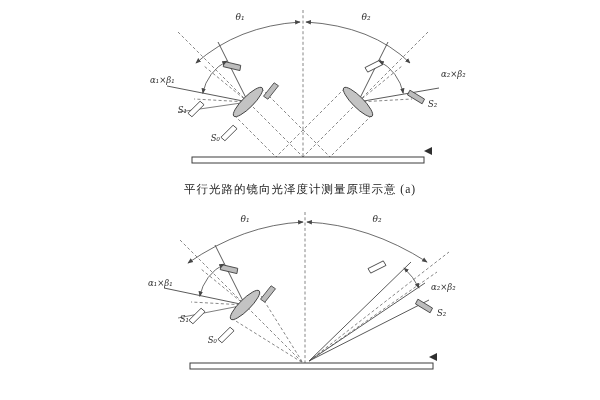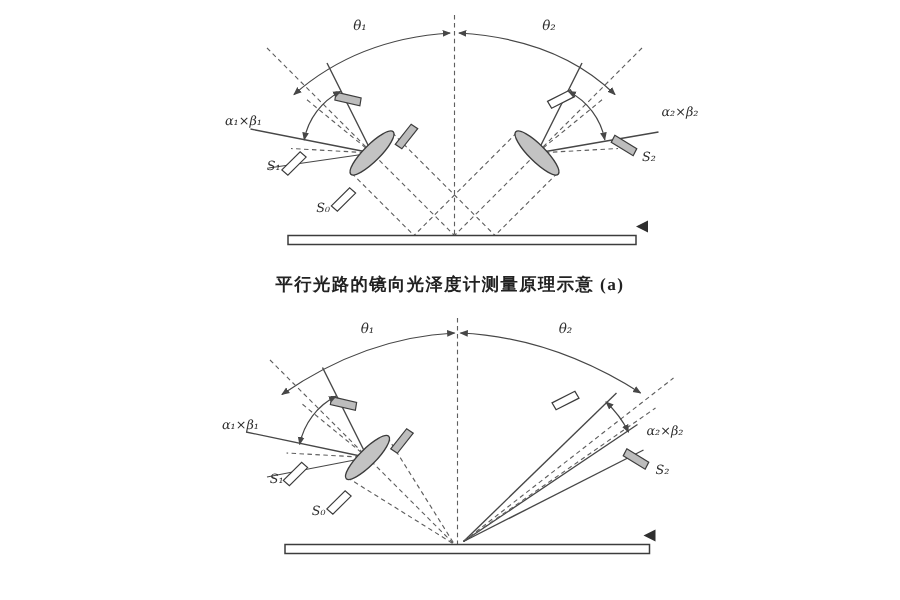--- a/index.html
+++ b/index.html
@@ -10,21 +10,21 @@
   .thin{stroke:#474747;stroke-width:0.7;fill:none;}
   .dashed{stroke:#5f5f5f;stroke-width:0.75;fill:none;stroke-dasharray:3 2.3;}
   .arc{stroke:#474747;stroke-width:0.8;fill:none;}
   .slit{stroke:#3c3c3c;stroke-width:0.8;}
   .lens{stroke:#3c3c3c;stroke-width:0.9;}
   .surface{fill:#ffffff;stroke:#3c3c3c;stroke-width:1;}
   text{font-family:"DejaVu Serif","Liberation Serif",serif;fill:#2e2e2e;}
   .lbl{font-size:8.5px;font-style:italic;}
   .theta{font-size:9px;font-style:italic;}
   .caption{position:absolute;left:0;width:600px;text-align:center;
-           font-size:11.5px;font-weight:bold;letter-spacing:1px;color:#222;}
+           font-size:11.5px;font-weight:normal;letter-spacing:1px;color:#222;}
   #cap-a{top:182px;}
   #cap-b{top:381px;}
 </style>
 </head>
 <body>
 
 <div id="stage">
 
 <svg width="600" height="400" viewBox="0 0 600 400">
   <defs>

